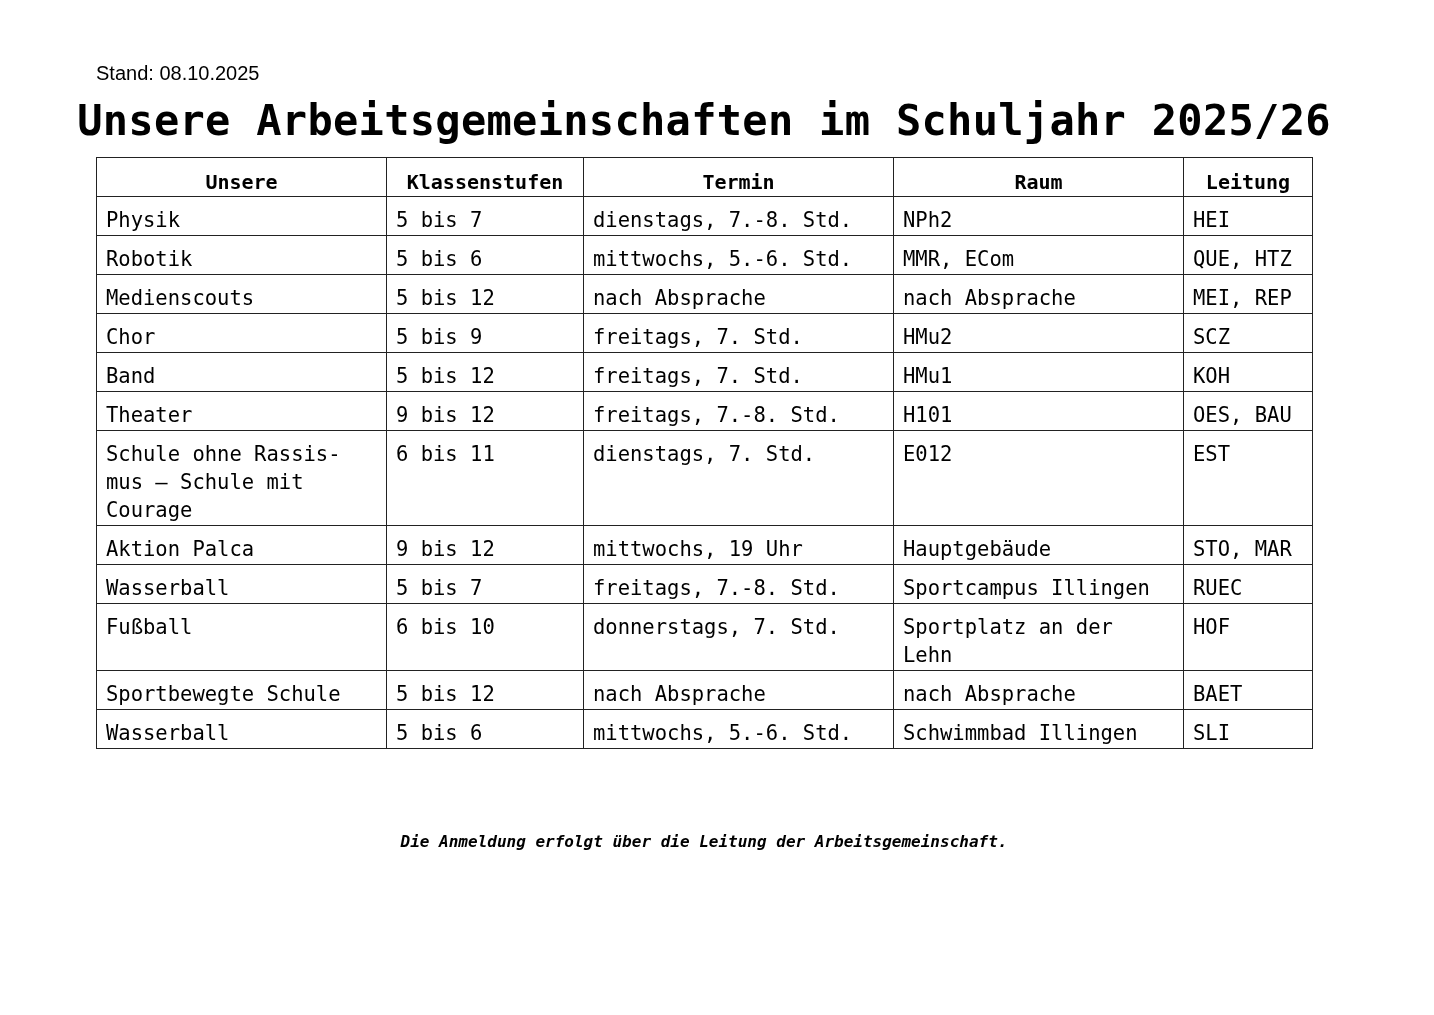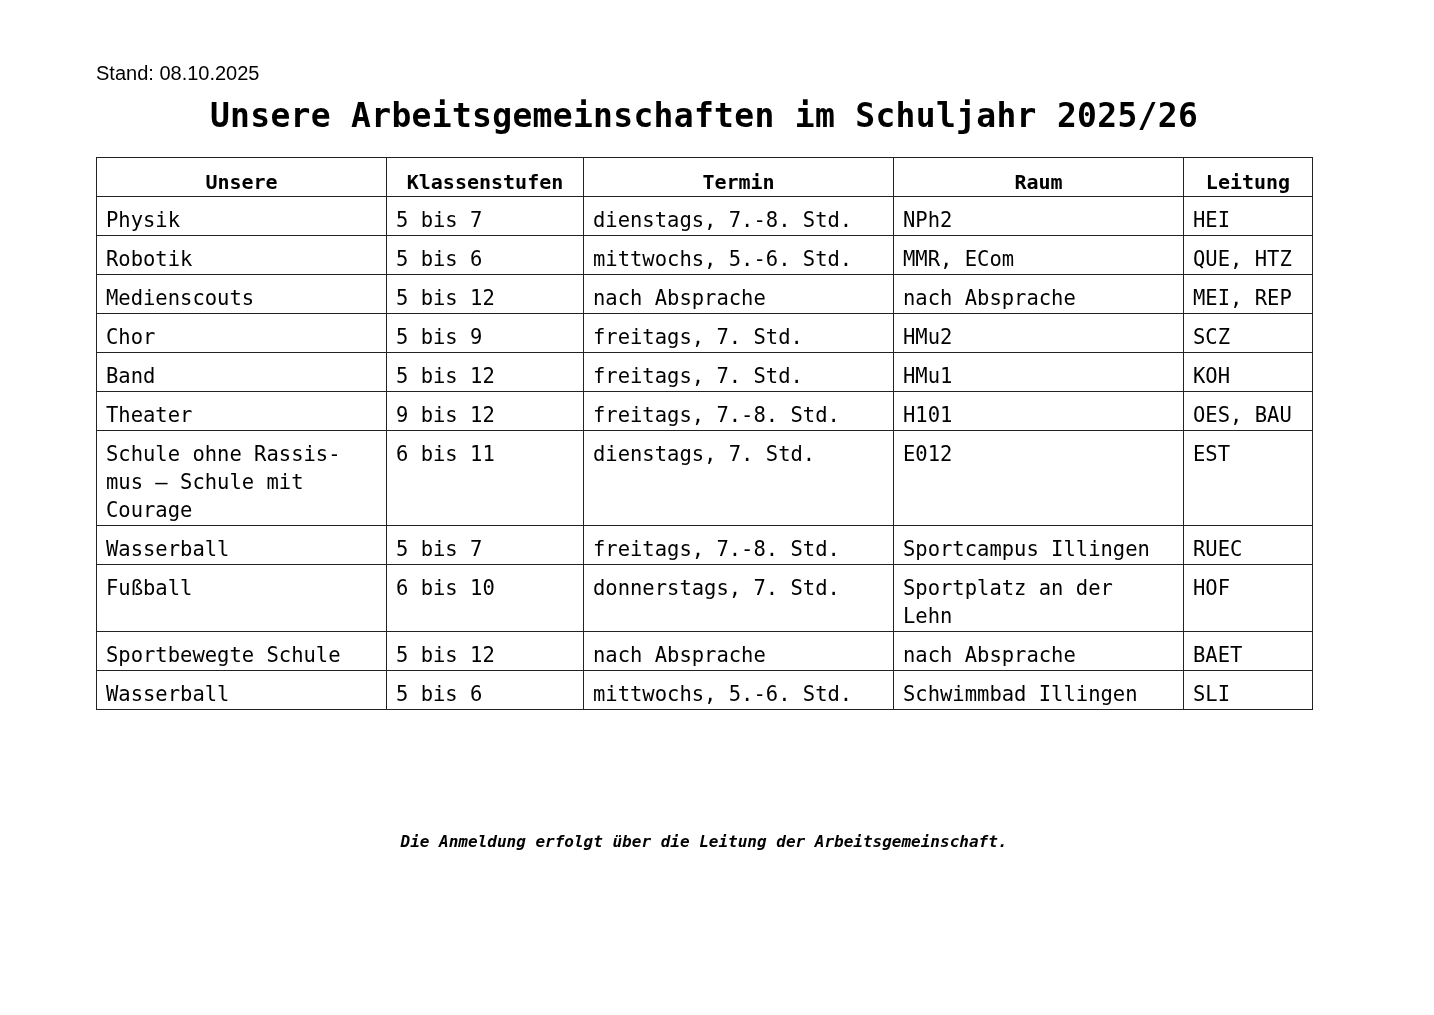--- a/index.html
+++ b/index.html
@@ -3,21 +3,21 @@
   <meta charset="utf-8">
   <style>
     html, body { margin: 0; padding: 0; background: #ffffff; }
     body { width: 1434px; height: 1015px; position: relative; overflow: hidden; color: #000; }
     .stand {
       position: absolute; left: 96px; top: 62px;
       font-family: "Liberation Sans", sans-serif; font-size: 20px;
     }
     .title {
       position: absolute; left: 0; top: 96px; width: 1408px; text-align: center;
-      font-family: "DejaVu Sans Mono", monospace; font-weight: bold; font-size: 33px; letter-spacing: 0.3px;
+      font-family: "DejaVu Sans Mono", monospace; font-weight: bold; font-size: 42px; letter-spacing: 0.3px;
     }
     table.ag {
       position: absolute; left: 96px; top: 157px;
       border-collapse: collapse;
       font-family: "DejaVu Sans Mono", monospace; font-size: 20.5px;
     }
     table.ag th, table.ag td {
       border: 1.6px solid #222;
       padding: 0 9px;
       vertical-align: top;
@@ -106,20 +106,27 @@
         <td>OES, BAU</td>
       </tr>
       <tr>
         <td>Schule ohne Rassis- mus – Schule mit Courage</td>
         <td>6 bis 11</td>
         <td>dienstags, 7. Std.</td>
         <td>E012</td>
         <td>EST</td>
       </tr>
       <tr>
+        <td>Aktion Palca</td>
+        <td>9 bis 12</td>
+        <td>mittwochs, 19 Uhr</td>
+        <td>Hauptgebäude</td>
+        <td>STO, MAR</td>
+      </tr>
+      <tr>
         <td>Wasserball</td>
         <td>5 bis 7</td>
         <td>freitags, 7.-8. Std.</td>
         <td>Sportcampus Illingen</td>
         <td>RUEC</td>
       </tr>
       <tr>
         <td>Fußball</td>
         <td>6 bis 10</td>
         <td>donnerstags, 7. Std.</td>

